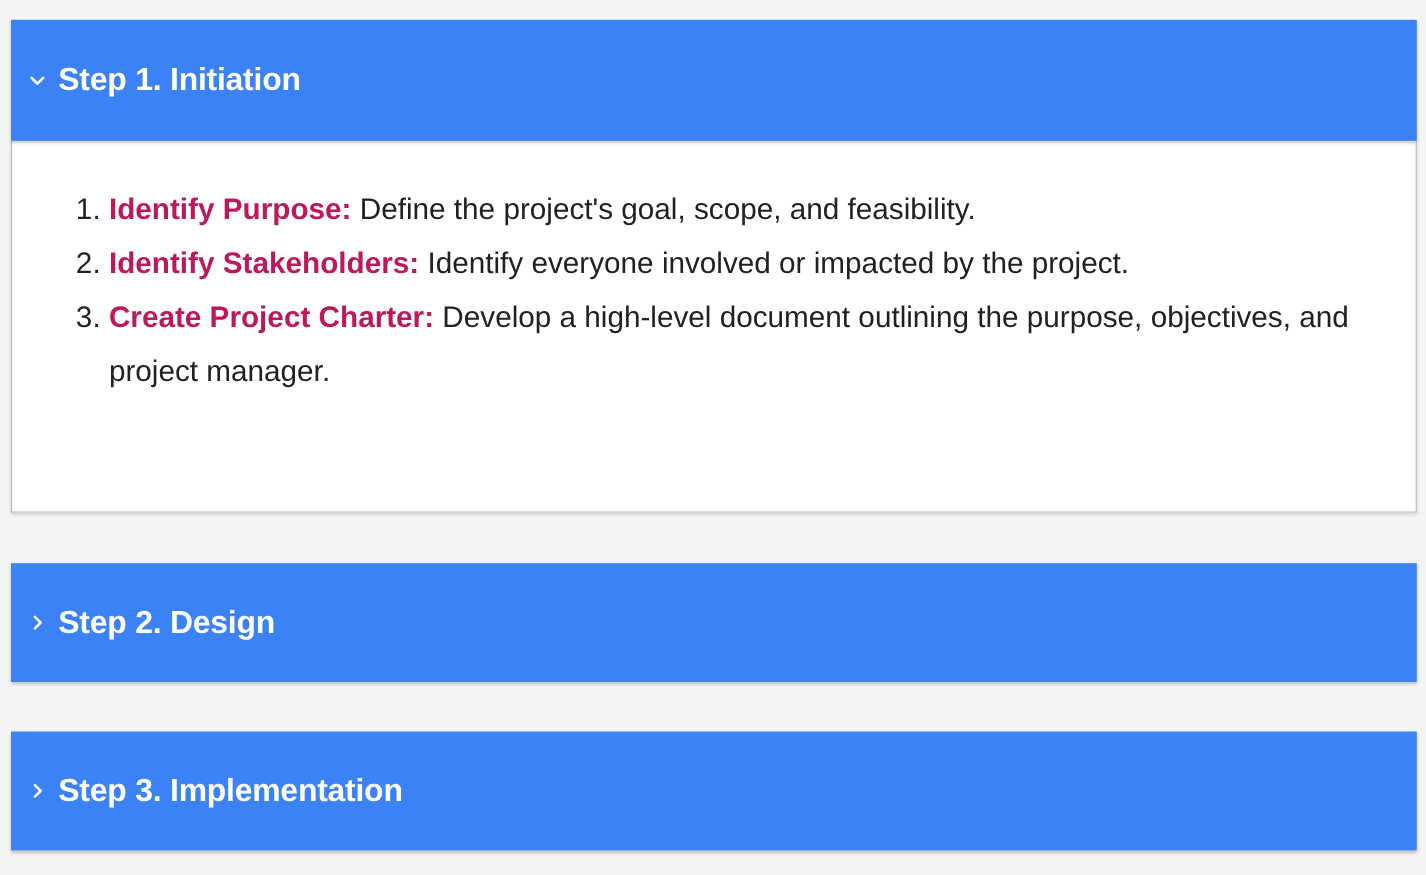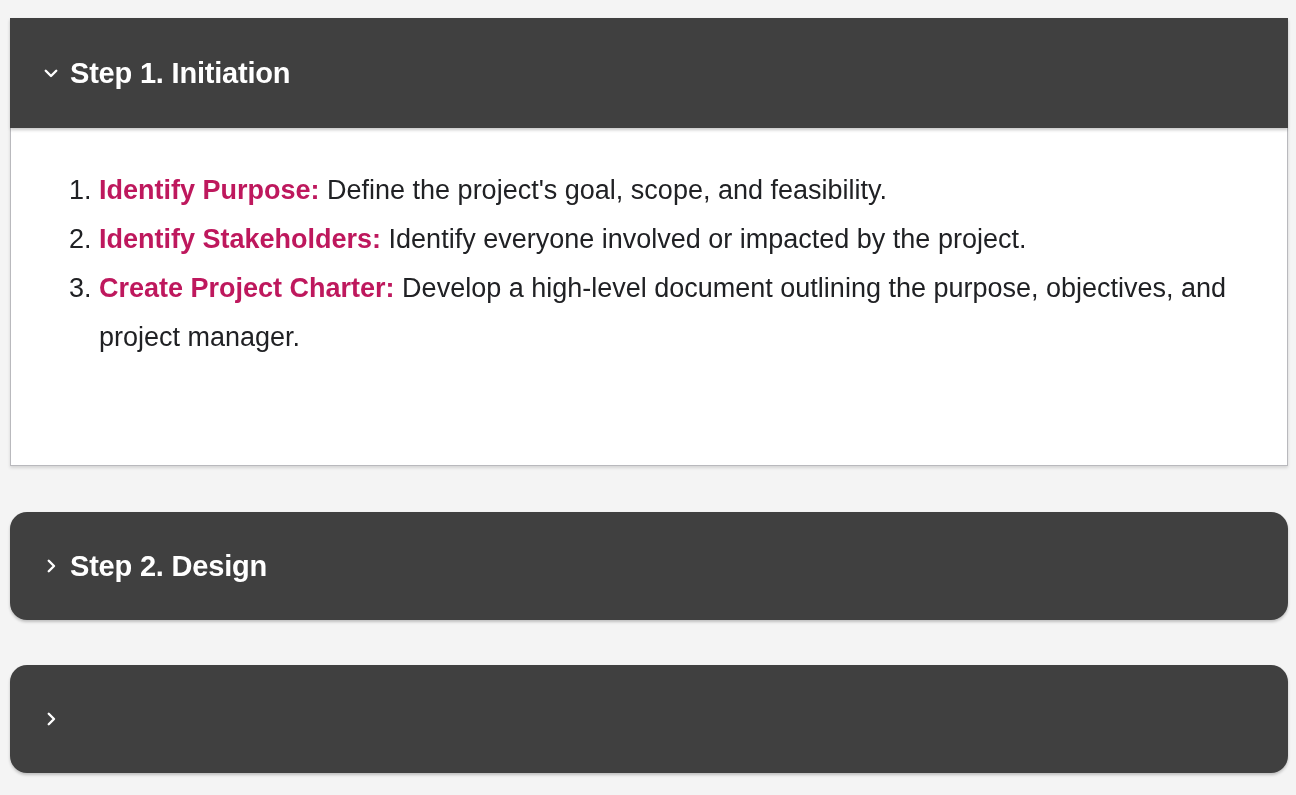--- a/index.html
+++ b/index.html
@@ -33,33 +33,33 @@
   .acc-item.item-2 { margin-top: 46px; }
   .acc-item.item-3 { margin-top: 45px; }
 
   
   .acc-header {
     position: relative;
     display: flex;
     align-items: center;
     box-sizing: border-box;
     width: 1278px;
-    background: #404040;
+    background: #3b82f6;
     color: #ffffff;
-    padding: 0 20px 0 30px;
+    padding: 0 20px 0 13px;
     cursor: pointer;
     border: none;
     outline: none;
     text-align: left;
     font-family: inherit;
     box-shadow: 0 2px 3px rgba(0,0,0,0.22);
     user-select: none;
   }
   .acc-header.expanded { height: 110px; }
-  .acc-header.collapsed { height: 108px; border-radius: 17px; }
+  .acc-header.collapsed { height: 108px; }
 
   .chev {
     flex: 0 0 auto;
     width: 22px;
     height: 22px;
     margin-right: 8px;
     display: flex;
     align-items: center;
     justify-content: center;
     color: #ffffff;
@@ -159,16 +159,17 @@
     </div>
   </div>
 
   <div class="acc-item item-3">
     <div class="acc-header collapsed">
       <span class="chev">
         <svg viewBox="0 0 24 24" fill="none" stroke="currentColor" stroke-width="3.2" stroke-linecap="round" stroke-linejoin="round">
           <polyline points="9,5 16,12 9,19"></polyline>
         </svg>
       </span>
+      <span class="acc-title">Step 3. Implementation</span>
     </div>
   </div>
 
 </div>
 
 </body></html>

